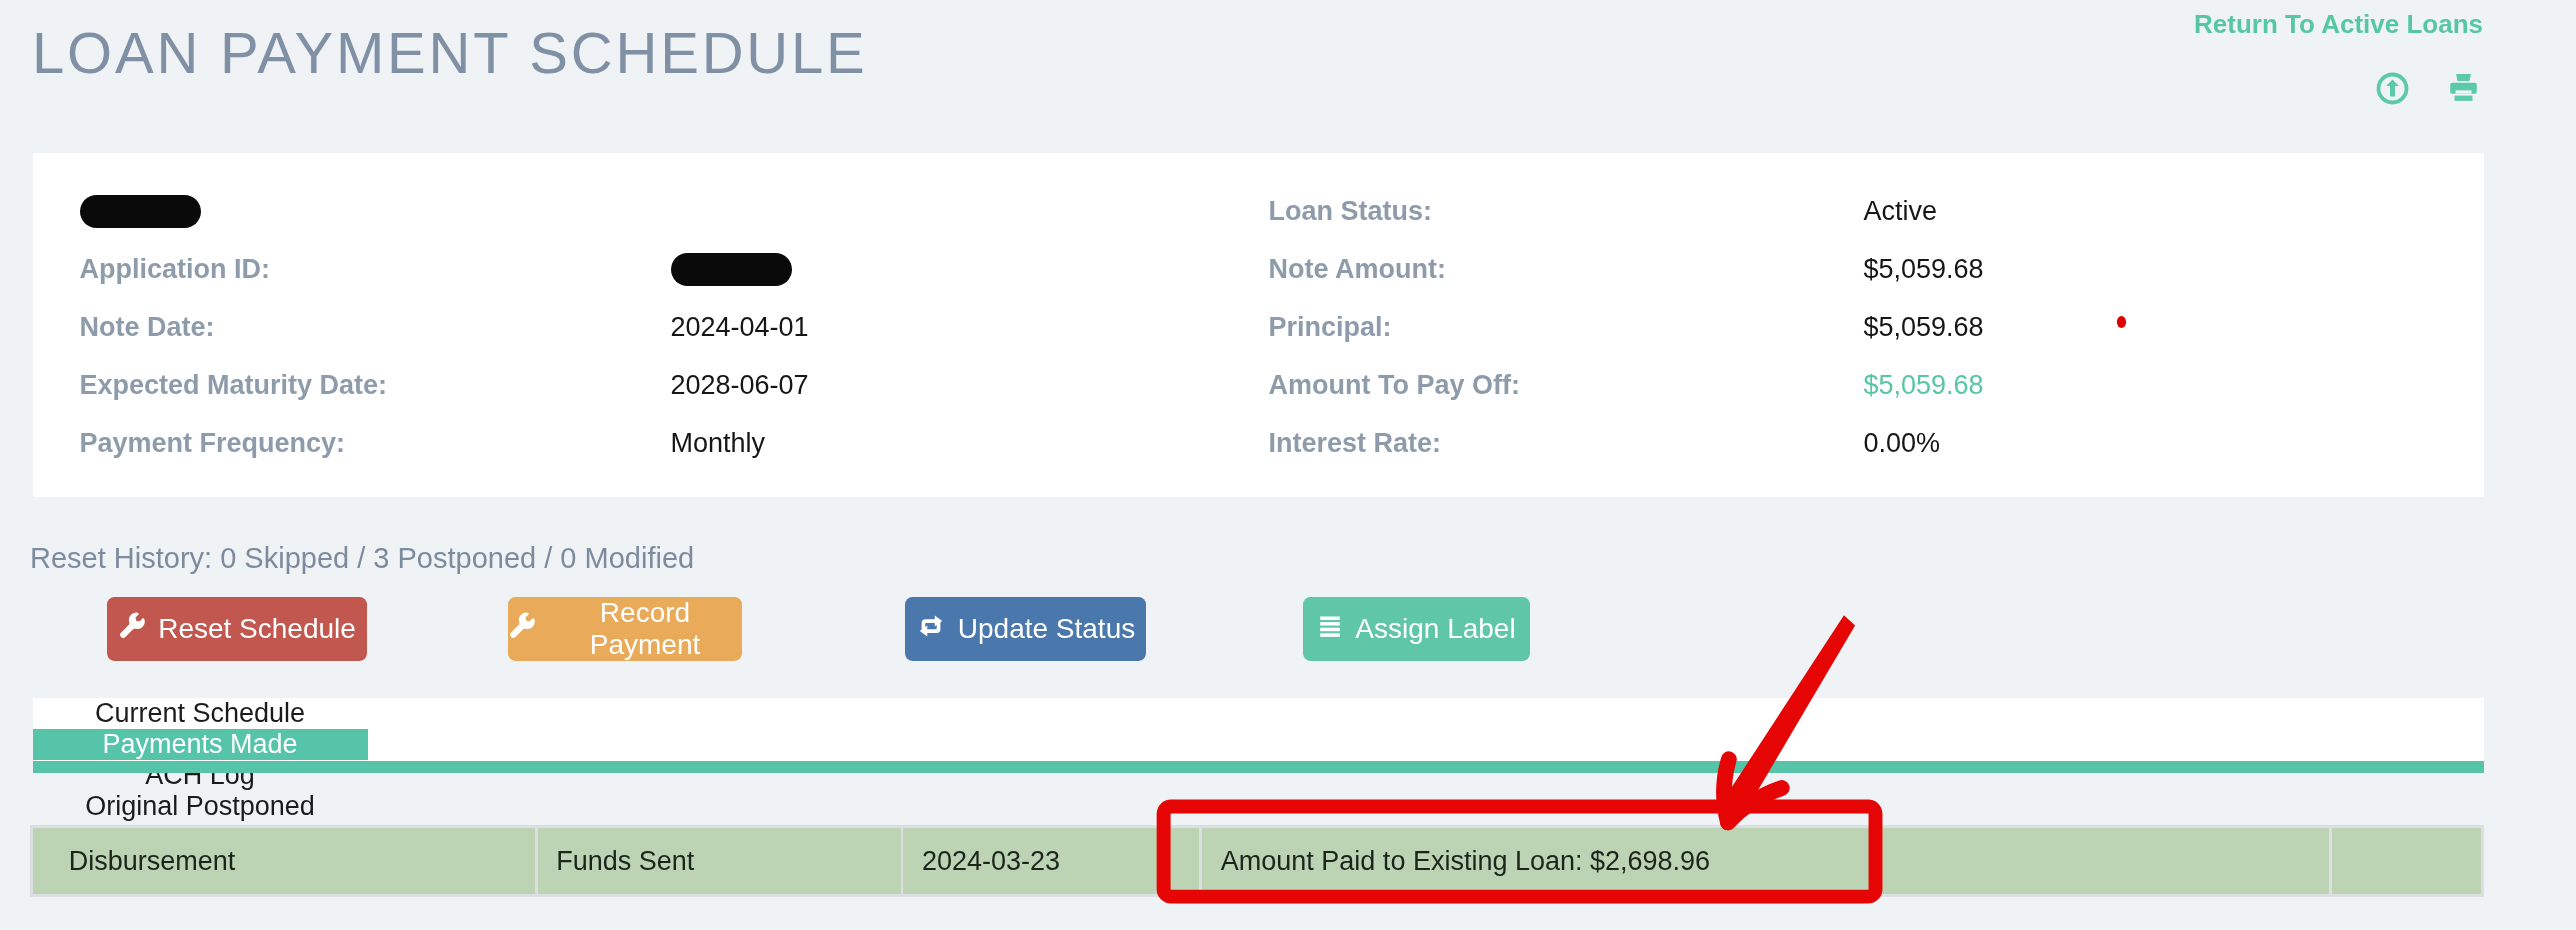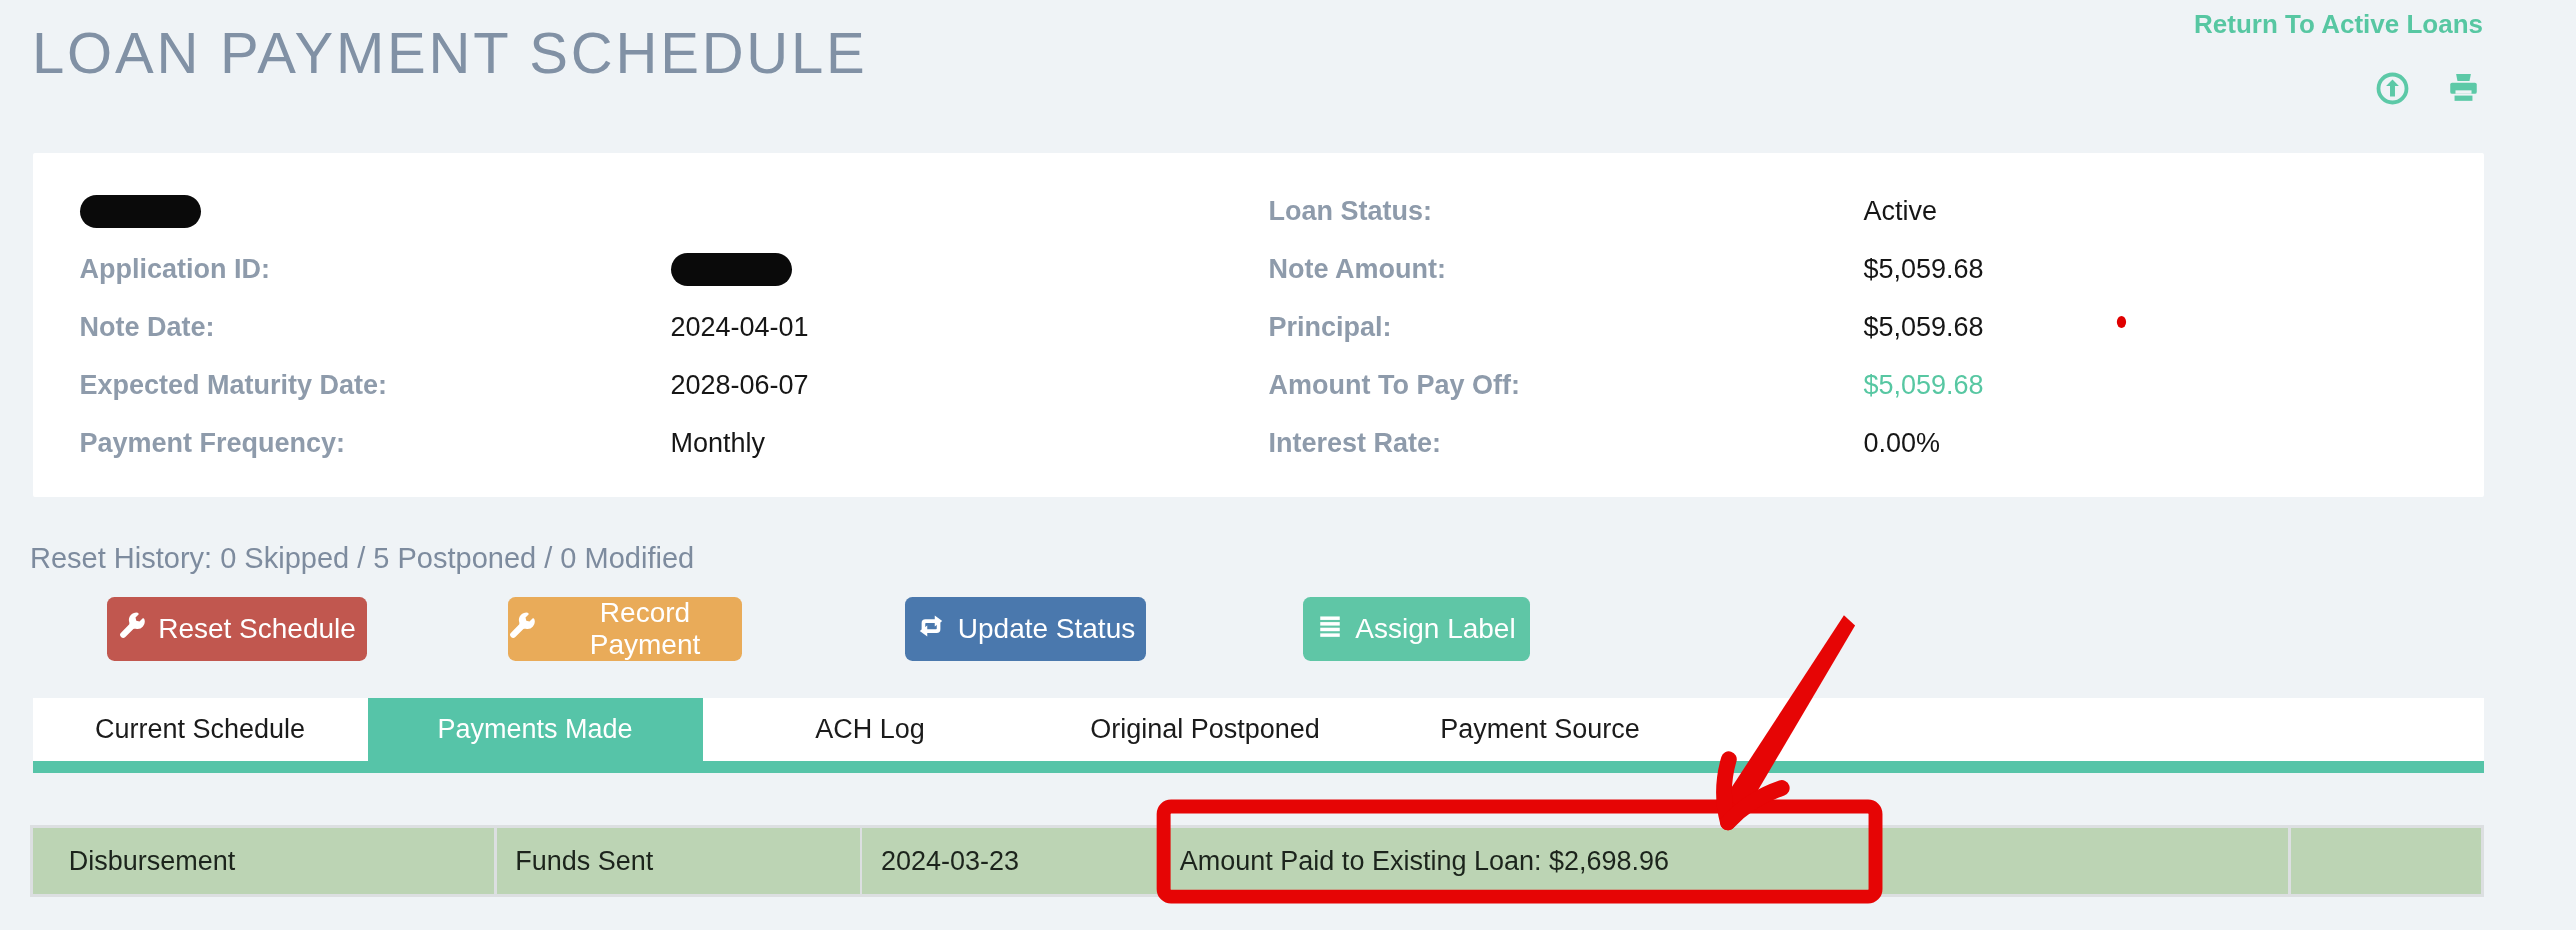--- a/index.html
+++ b/index.html
@@ -59,21 +59,21 @@
     color:#ffffff; font-size:28px; font-family:inherit; cursor:pointer;
   }
   .btn-reset   { left:107px;  width:260px; background:#c1574f; }
   .btn-record  { left:508px;  width:234px; background:#e9ab59; }
   .btn-status  { left:905px;  width:241px; background:#4a78ad; }
   .btn-label   { left:1303px; width:227px; background:#5fc6a6; }
 
   
   .tabbar {
     left:32.5px; top:698px; width:2451px; height:63px;
-    background:#ffffff; display:flex;
+    background:#ffffff; display:flex;flex-direction:column;
   }
   .tab {
     width:335px; height:100%;
     display:flex; align-items:center; justify-content:center;
     font-size:27px; color:#1b1b1b; cursor:pointer;
   }
   .tab.active { background:#56c4a8; color:#ffffff; }
   .tab-filler { flex:1; background:#ffffff; }
   .tab-underline {
     left:32.5px; top:761px; width:2451px; height:12px;
@@ -85,21 +85,21 @@
     left:30px; top:825px; width:2454px; height:72px;
     background:#dcdfe1; display:flex; gap:2.8px; padding:2.8px;
     cursor:pointer;
   }
   .pay-cell {
     background:#bcd4b4; height:100%;
     display:flex; align-items:center;
     padding-left:18.6px;
     font-size:27px; color:#1c241c;
   }
-  .c1 { width:461px;padding-left:36px; } .c2 { width:363px; } .c3 { width:296px; }
+  .c1 { width:502px;padding-left:36px; } .c2 { width:363px; } .c3 { width:296px; }
   .c4 { width:1127px; } .c5 { flex:1; }
 
   
   .overlay { left:0; top:0; width:2576px; height:930px; pointer-events:none; z-index:50; }
 </style>
 </head>
 <body>
 
 <h1 class="abs page-title">LOAN PAYMENT SCHEDULE</h1>
 
@@ -163,21 +163,21 @@
       <span class="info-label">Amount To Pay Off:</span>
       <span class="info-value green">$5,059.68</span>
     </div>
     <div class="info-row">
       <span class="info-label">Interest Rate:</span>
       <span class="info-value">0.00%</span>
     </div>
   </div>
 </section>
 
-<div class="abs reset-history">Reset History: 0 Skipped / 5 Postponed / 0 Modified</div>
+<div class="abs reset-history">Reset History: 0 Skipped / 3 Postponed / 0 Modified</div>
 
 <button class="abs action-btn btn-reset">
   <span>
     <svg width="28" height="28" viewBox="0 0 24 24">
         <path fill="#ffffff" d="M22.6 6.2c-.2-.8-1.2-1-1.8-.4l-2.4 2.4-2.7-.7-.7-2.7 2.4-2.4c.6-.6.3-1.6-.5-1.8a6.3 6.3 0 0 0-7.3 8c.2.8.2 1.5-.1 2.2l-6.9 6.9a2.6 2.6 0 0 0 3.7 3.7l6.9-6.9c.7-.3 1.4-.3 2.2-.1a6.3 6.3 0 0 0 7.2-8.2z"></path>
       </svg>
   </span>
   <span>Reset Schedule</span>
 </button>
 

